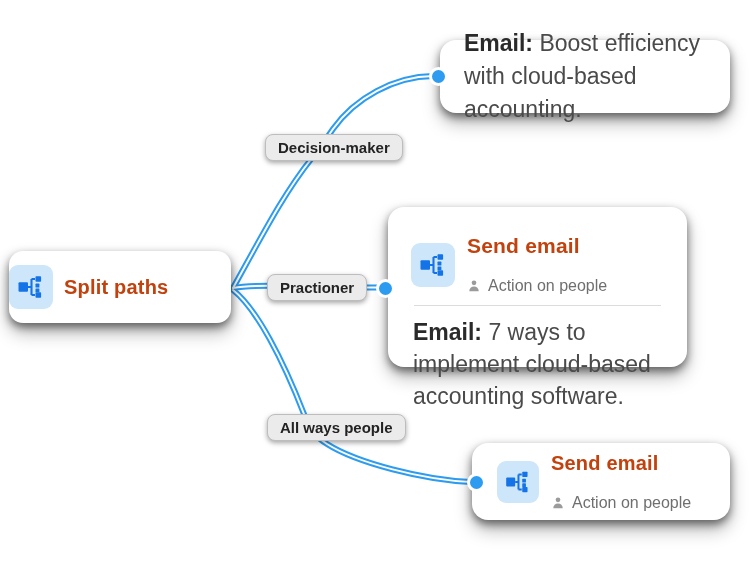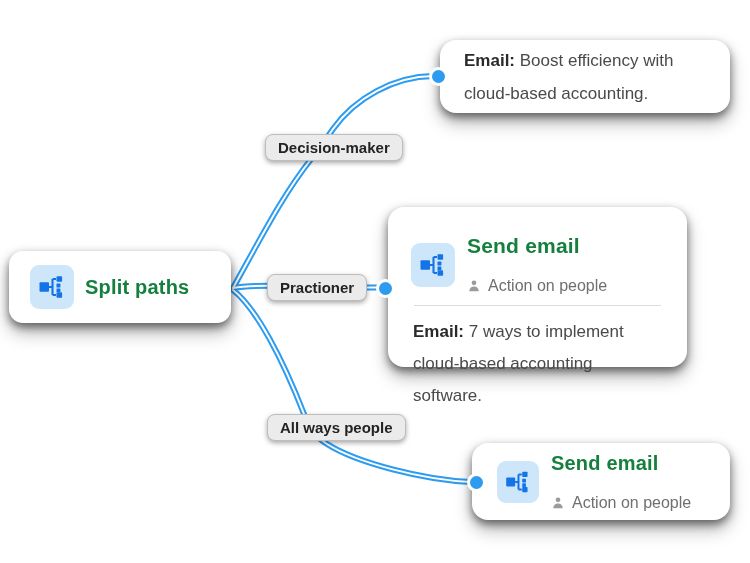--- a/index.html
+++ b/index.html
@@ -12,23 +12,23 @@
   .edge-core{fill:none;stroke:#ffffff;stroke-width:2;stroke-linecap:round;}
 
   .card{
     position:absolute;background:#ffffff;border-radius:16px;z-index:2;
     box-shadow:0 4px 8px rgba(0,0,0,0.50),0 10px 18px rgba(0,0,0,0.28);
   }
   .node-icon{
     width:44px;height:44px;border-radius:9px;background:#cde6fa;
     display:flex;align-items:center;justify-content:center;flex:0 0 auto;
   }
-  .node-title{font-size:20px;font-weight:bold;color:#15803d;line-height:24px;letter-spacing:.2px;}
+  .node-title{font-size:20px;font-weight:bold;color:#c2410c;line-height:24px;letter-spacing:.2px;}
   .node-sub{display:flex;align-items:center;gap:7px;margin-top:19px;font-size:16px;color:#6f6f6f;}
-  .body-text{font-size:17px;line-height:32px;color:#4a4a4a;}
+  .body-text{font-size:23px;line-height:32px;color:#4a4a4a;}
   .body-text b{color:#2a2a2a;}
 
   .pill{
     position:absolute;z-index:3;background:#ebebeb;border:1px solid #bdbdbd;border-radius:8px;
     padding:4px 12px;font-size:15px;font-weight:bold;color:#232323;white-space:nowrap;
     box-shadow:0 2px 5px rgba(0,0,0,0.35);
   }
   .dot{
     position:absolute;z-index:4;width:13px;height:13px;border-radius:50%;
     background:#2d9cf0;border:3px solid #ffffff;box-sizing:content-box;
@@ -42,21 +42,21 @@
 
   <svg class="edges" width="750" height="563" viewBox="0 0 750 563">
     <path class="edge" d="M 233 288 C 263 234 284 193 312 158 C 322 146 326 139 333 129 C 355 98 394 76.5 433 76"></path>
     <path class="edge" d="M 233 288 C 262 283 320 287.5 384 287.5"></path>
     <path class="edge" d="M 233 290 C 257 309 283 360 304 414 C 311 431 317 438 327 444 C 357 463 424 480 471 482"></path>
     <path class="edge-core" d="M 233 288 C 263 234 284 193 312 158 C 322 146 326 139 333 129 C 355 98 394 76.5 433 76"></path>
     <path class="edge-core" d="M 233 288 C 262 283 320 287.5 384 287.5"></path>
     <path class="edge-core" d="M 233 290 C 257 309 283 360 304 414 C 311 431 317 438 327 444 C 357 463 424 480 471 482"></path>
   </svg>
 
-  <div class="card" style="left:9px;top:251px;width:222px;height:72px;border-radius:14px;display:flex;align-items:center;padding-left:21px;gap:11px;box-sizing:border-box;">
+  <div class="card" style="left:9px;top:251px;width:222px;height:72px;border-radius:14px;display:flex;align-items:center;gap:11px;box-sizing:border-box;">
     <div class="node-icon">
       <svg width="36" height="36" viewBox="0 0 36 36">
         <g fill="#1473e6" stroke="#1473e6">
           <rect x="5.5" y="13.2" width="9.5" height="9.5" rx="1" stroke="none"></rect>
           <path d="M15 18 H18.5 M18.5 10 V26 M18.5 10 H22 M18.5 26 H22" fill="none" stroke-width="2.1"></path>
           <rect x="22.5" y="7.2" width="5.6" height="5.6" rx="0.8" stroke="none"></rect>
           <rect x="22.5" y="23.2" width="5.6" height="5.6" rx="0.8" stroke="none"></rect>
           <rect x="22.5" y="14.6" width="3.9" height="3.9" rx="0.6" stroke="none"></rect>
           <rect x="22.5" y="19.4" width="3.9" height="3.9" rx="0.6" stroke="none"></rect>
         </g>

